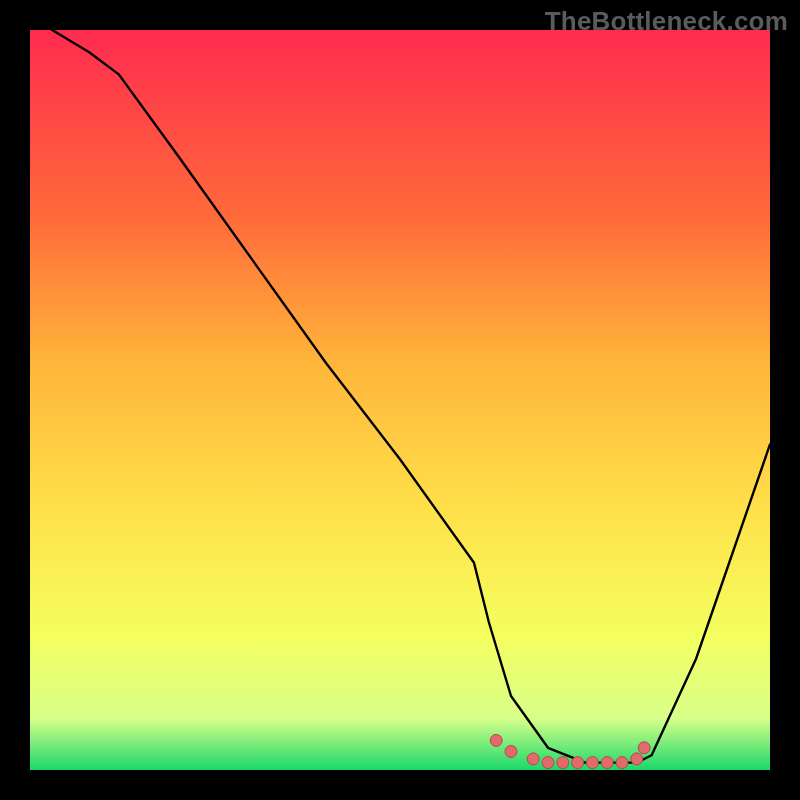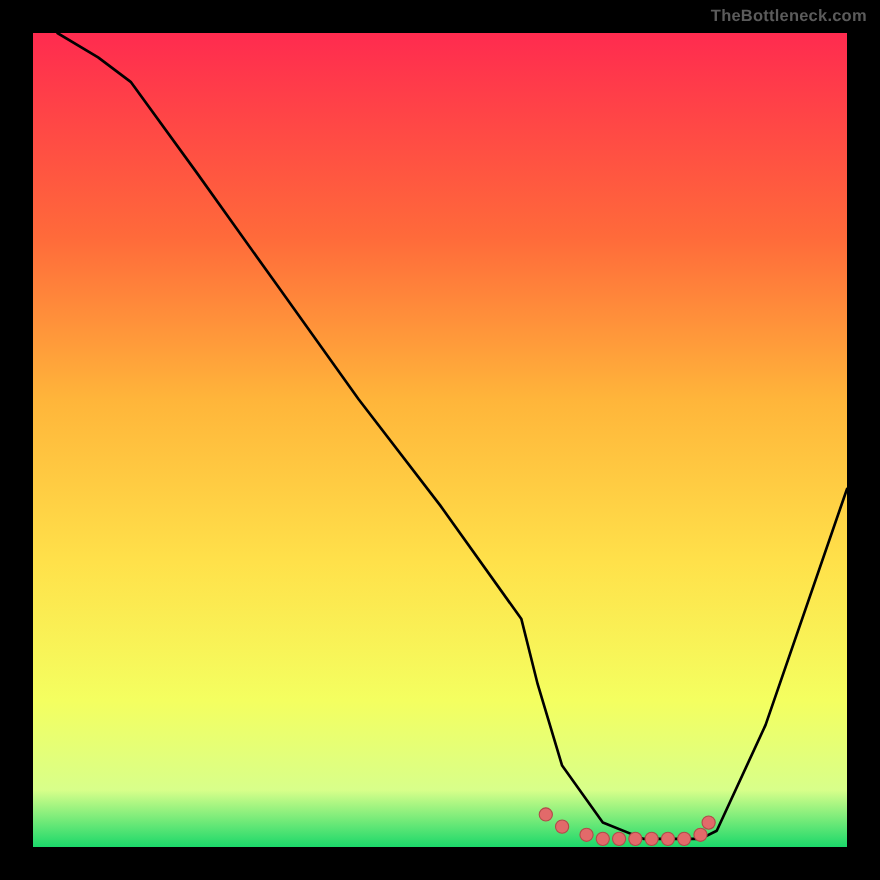--- a/index.html
+++ b/index.html
@@ -3,21 +3,21 @@
 <meta charset="utf-8">
 <style>
   * { margin: 0; padding: 0; box-sizing: border-box; }
   html, body { width: 800px; height: 800px; overflow: hidden; }
   body { background: #000; position: relative; }
   .watermark {
     position: absolute;
     top: 6px;
     right: 12px;
     font-family: Arial, Helvetica, sans-serif;
-    font-size: 15px;
+    font-size: 26px;
     font-weight: bold;
     color: #5b5b5b;
     letter-spacing: 0.2px;
     z-index: 10;
   }
   .plot {
     position: absolute;
     left: 30px;
     top: 30px;
     width: 740px;

